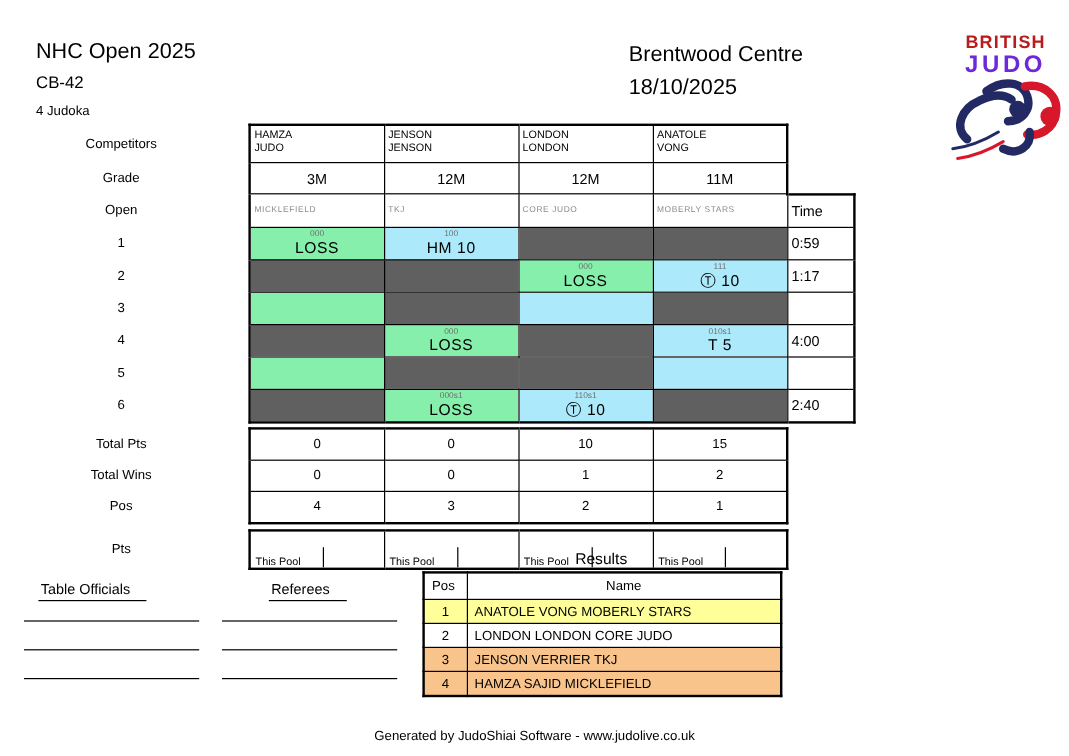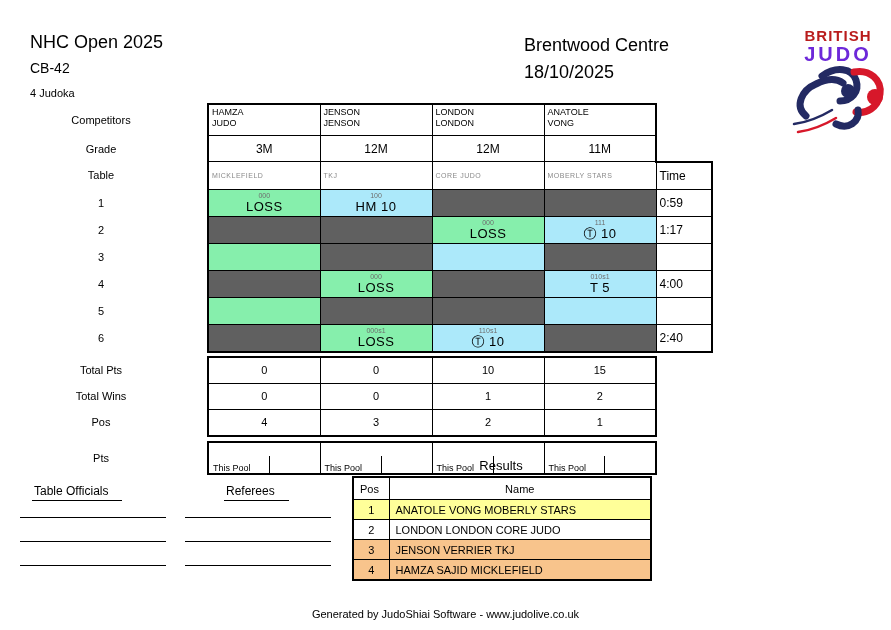--- a/index.html
+++ b/index.html
@@ -123,21 +123,21 @@
       <tr class="r-grade">
         <td class="lbl">Grade</td>
         <td class="bc grade-cell bl2">3M</td>
         <td class="bc grade-cell">12M</td>
         <td class="bc grade-cell">12M</td>
         <td class="bc grade-cell br2">11M</td>
         <td></td>
       </tr>
 
       <tr class="r-club">
-        <td class="lbl">Table</td>
+        <td class="lbl">Open</td>
         <td class="bc club-cell bl2">MICKLEFIELD</td>
         <td class="bc club-cell">TKJ</td>
         <td class="bc club-cell">CORE JUDO</td>
         <td class="bc club-cell">MOBERLY STARS</td>
         <td class="bc time-cell bt2 br2">Time</td>
       </tr>
 
       <tr class="r-match">
         <td class="lbl">1</td>
         <td class="bc mcell bl2 cell-loss">

